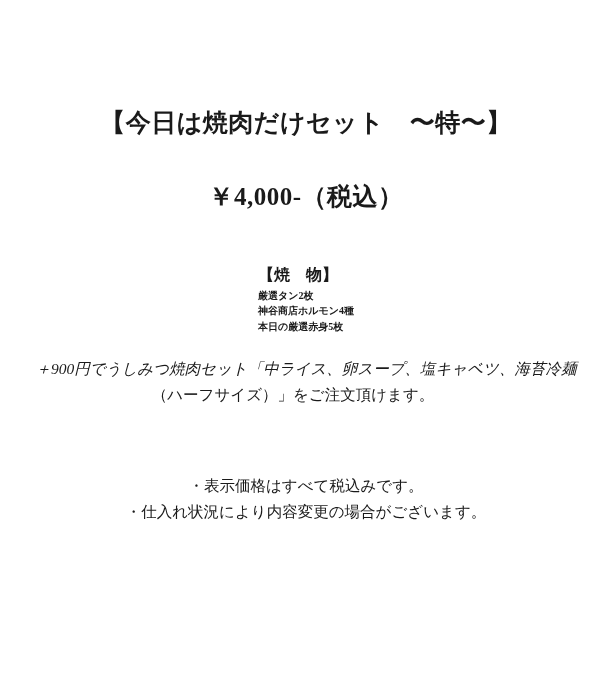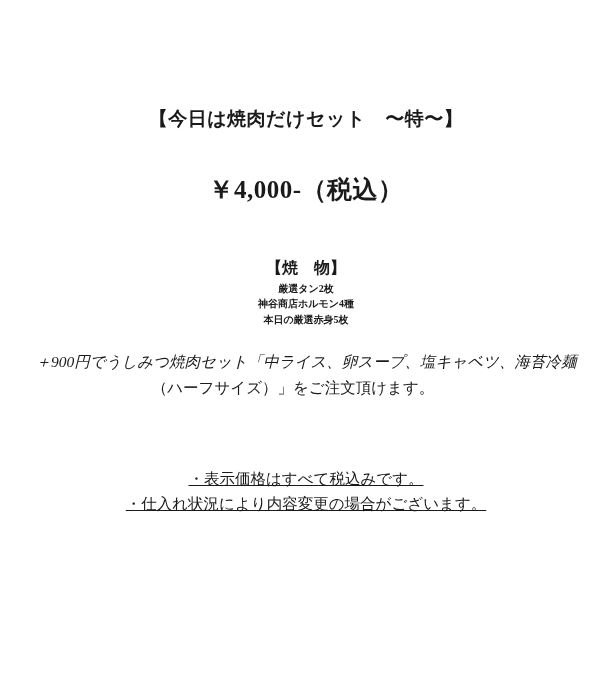--- a/index.html
+++ b/index.html
@@ -18,38 +18,37 @@
     width: 612px;
     height: 700px;
     position: relative;
     box-sizing: border-box;
     display: flex;
     flex-direction: column;
     align-items: center;
   }
   .title {
     margin-top: 108px;
-    font-size: 19px;
+    font-size: 25px;
     font-weight: bold;
     letter-spacing: 0.5px;
     text-align: right;
     line-height: 1.2;
     white-space: pre;
   }
   .price {
     margin-top: 42px;
     font-size: 25px;
     font-weight: bold;
     text-align: center;
     letter-spacing: 0.5px;
     white-space: pre;
   }
   .section {
     margin-top: 50px;
-    text-align: center;
   }
   .section-heading {
     font-size: 16px;
     font-weight: bold;
     line-height: 1.55;
     white-space: pre;
   }
   .menu-line {
     font-size: 10px;
     font-weight: bold;
@@ -69,21 +68,20 @@
     font-style: italic;
   }
   .addon .addon-line-2 {
     display: block;
     white-space: pre;
     text-indent: -26px;
   }
   .notes {
     margin-top: 66px;
     text-align: center;
-    text-decoration: underline;
   }
   .note {
     font-size: 15.5px;
     line-height: 1.62;
     white-space: pre;
   }
 </style>
 </head>
 <body>
 

